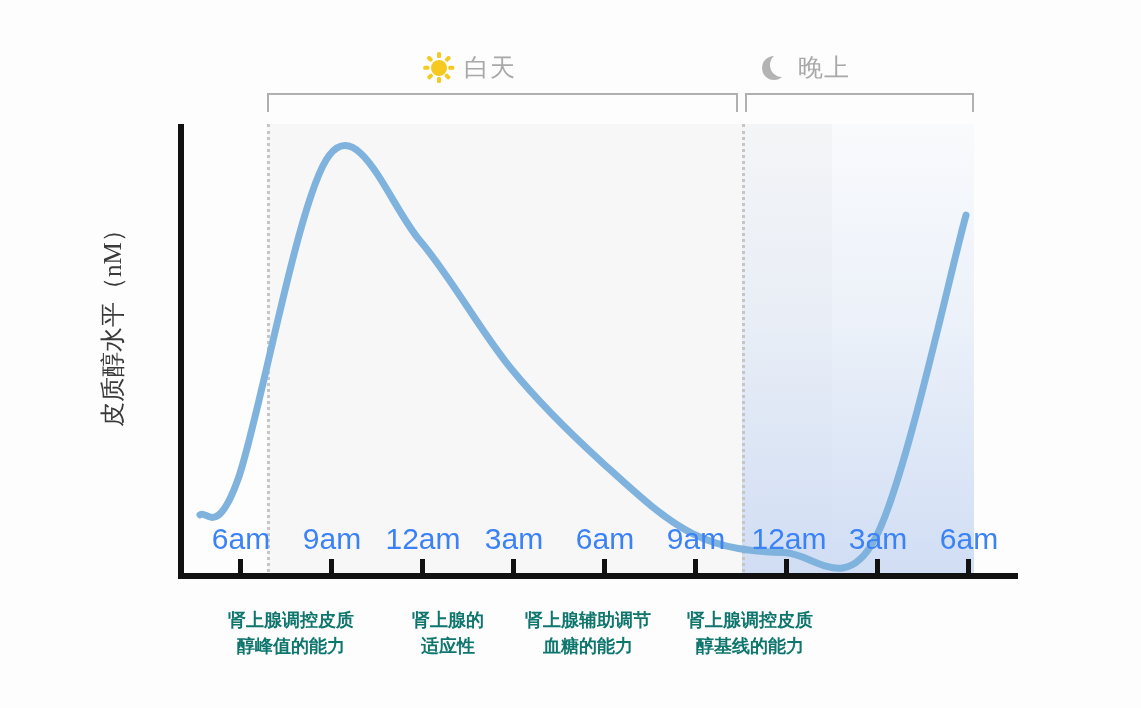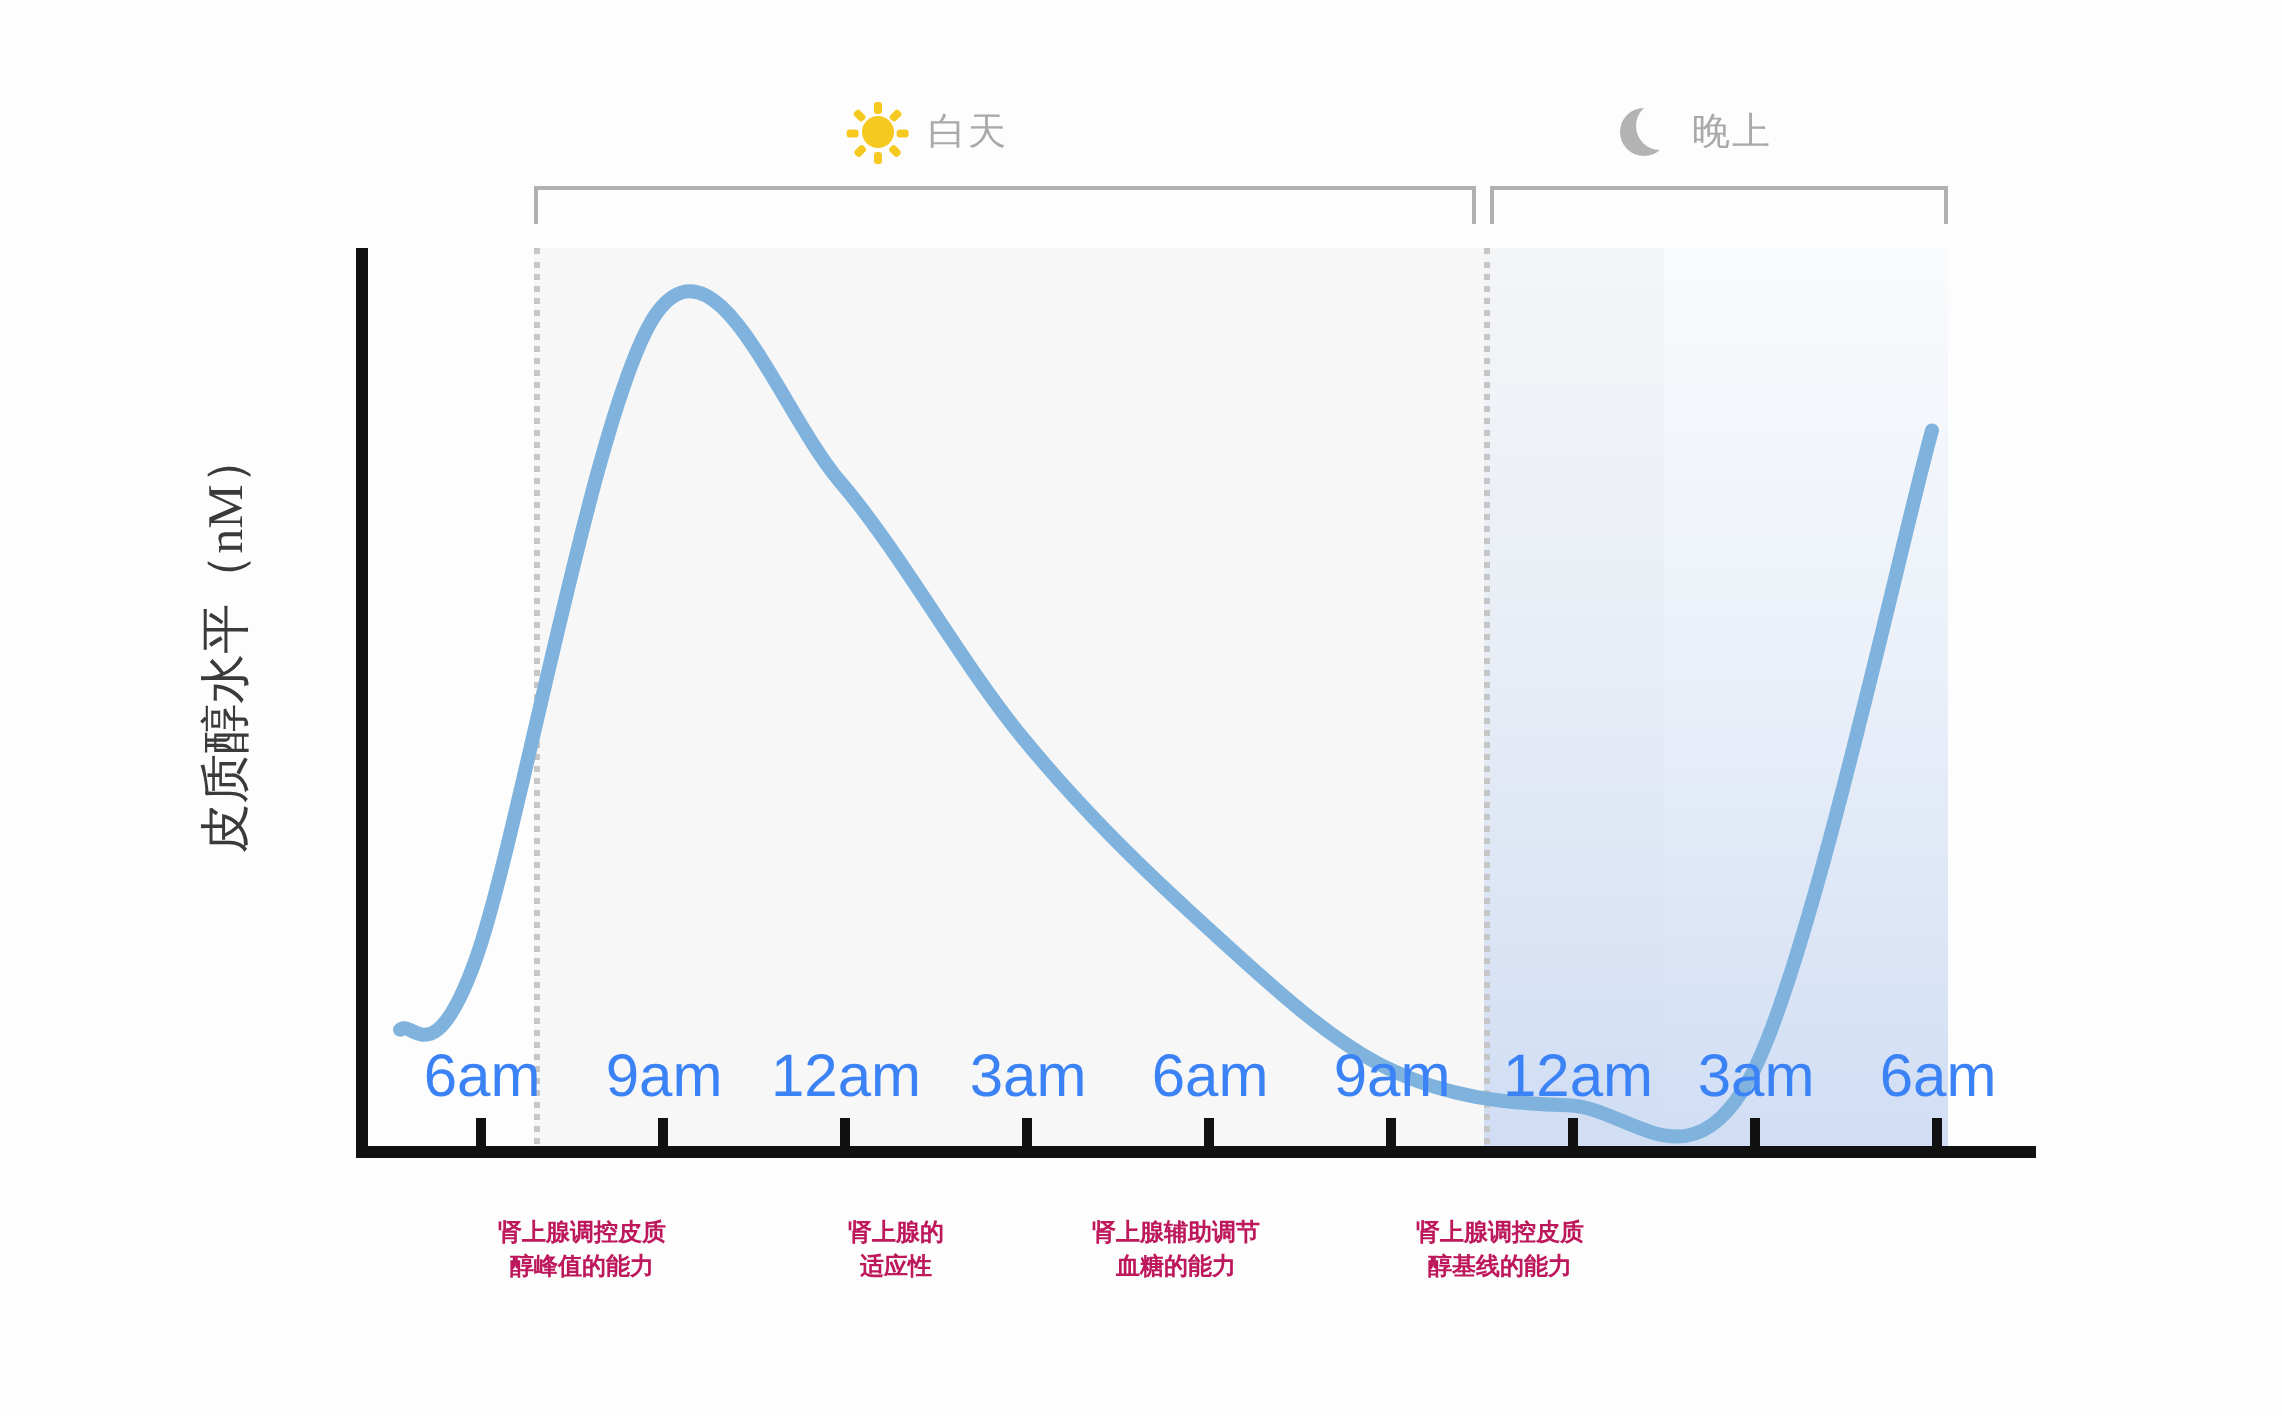--- a/index.html
+++ b/index.html
@@ -20,33 +20,33 @@
     inset: 0;
     background: #fdfdfd;
   }
 
   
   .period-label {
     position: absolute;
     display: flex;
     align-items: center;
     gap: 10px;
-    font-size: 19px;
+    font-size: 25px;
     color: #a9a9a9;
     letter-spacing: 1px;
     white-space: nowrap;
   }
   .period-label .glyph {
     display: inline-block;
     width: 30px;
     height: 30px;
     position: relative;
   }
   #day-label  { left: 424px; top: 51px; }
-  #night-label{ left: 806px; top: 51px; }
+  #night-label{ left: 758px; top: 51px; }
 
   
   .sun-core {
     position: absolute;
     left: 7px; top: 7px;
     width: 16px; height: 16px;
     border-radius: 50%;
     background: #f6c921;
   }
   .sun-ray {
@@ -185,25 +185,25 @@
     color: #3a3a3a;
     font-family: "Liberation Serif", serif;
     white-space: nowrap;
   }
 
   
   .annotation {
     position: absolute;
     top: 608px;
     text-align: center;
-    font-size: 12px;
+    font-size: 18px;
     font-weight: bold;
     line-height: 1.45;
-    color: #be185d;
-    font-family: Liberation Serif, serif;
+    color: #0f766e;
+    font-family: Liberation Mono, monospace;
     white-space: pre-line;
   }
 </style>
 </head>
 <body>
 
 <div id="root">
 
   <div class="period-label" id="day-label">
     <span class="glyph">

